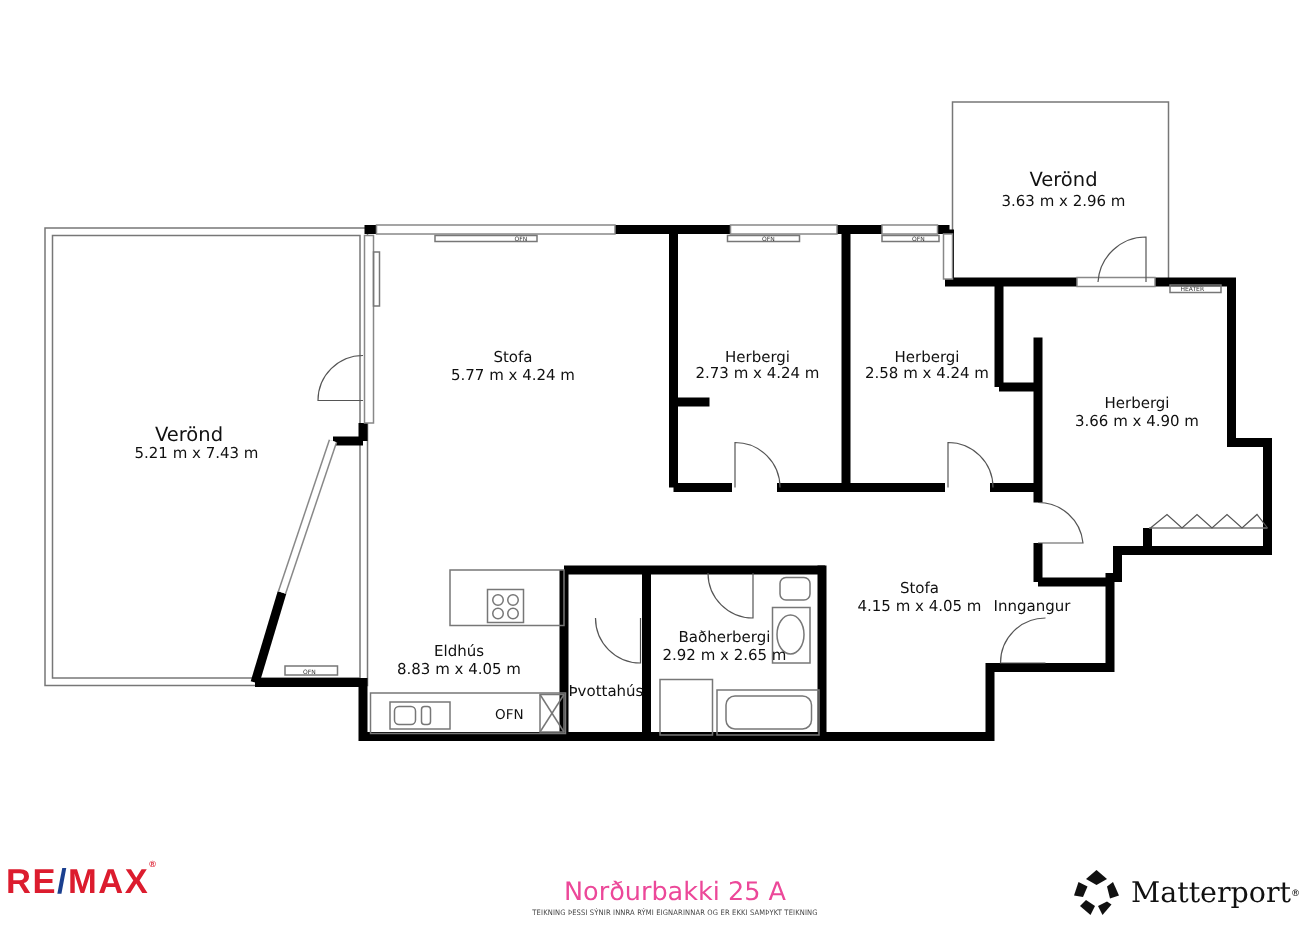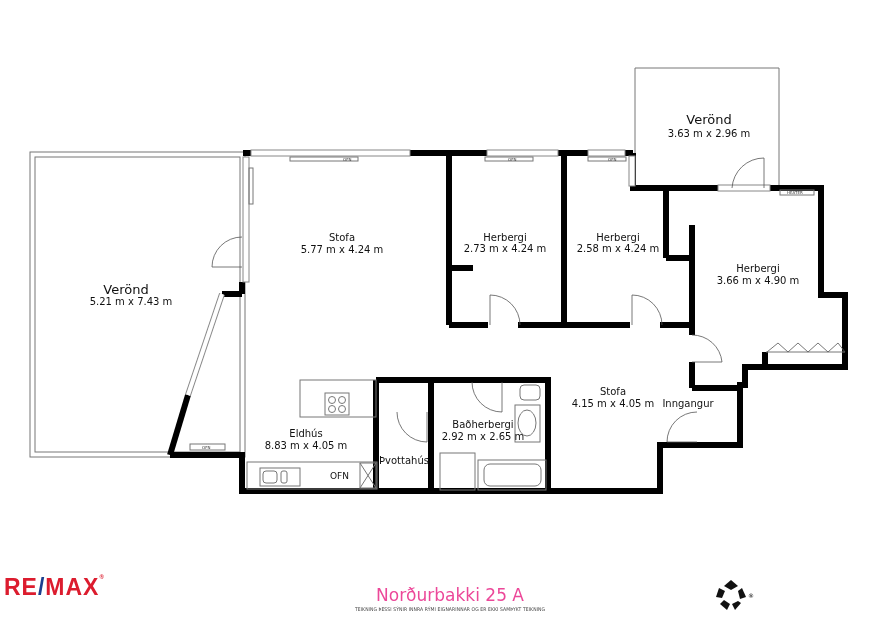--- a/index.html
+++ b/index.html
@@ -176,14 +176,15 @@
 <div id="subtitle">TEIKNING ÞESSI SÝNIR INNRA RÝMI EIGNARINNAR OG ER EKKI SAMÞYKT TEIKNING</div>
 
 <div id="mp">
   <svg width="34" height="34" viewBox="0 0 34 34" style="position:static">
     <polygon points="17,2 24,8 17,12 10,8" fill="#111"></polygon>
     <polygon points="28,10 32,19 26,21 24,13" fill="#111"></polygon>
     <polygon points="27,25 21,32 18,26 24,23" fill="#111"></polygon>
     <polygon points="13,32 6,26 10,22 16,26" fill="#111"></polygon>
     <polygon points="2,19 5,10 11,13 8,20" fill="#111"></polygon>
   </svg>
+  <span id="mp-text">Matterport</span>
     <sup style="font-size:6px">®</sup>
 </div>
 
 </body></html>

